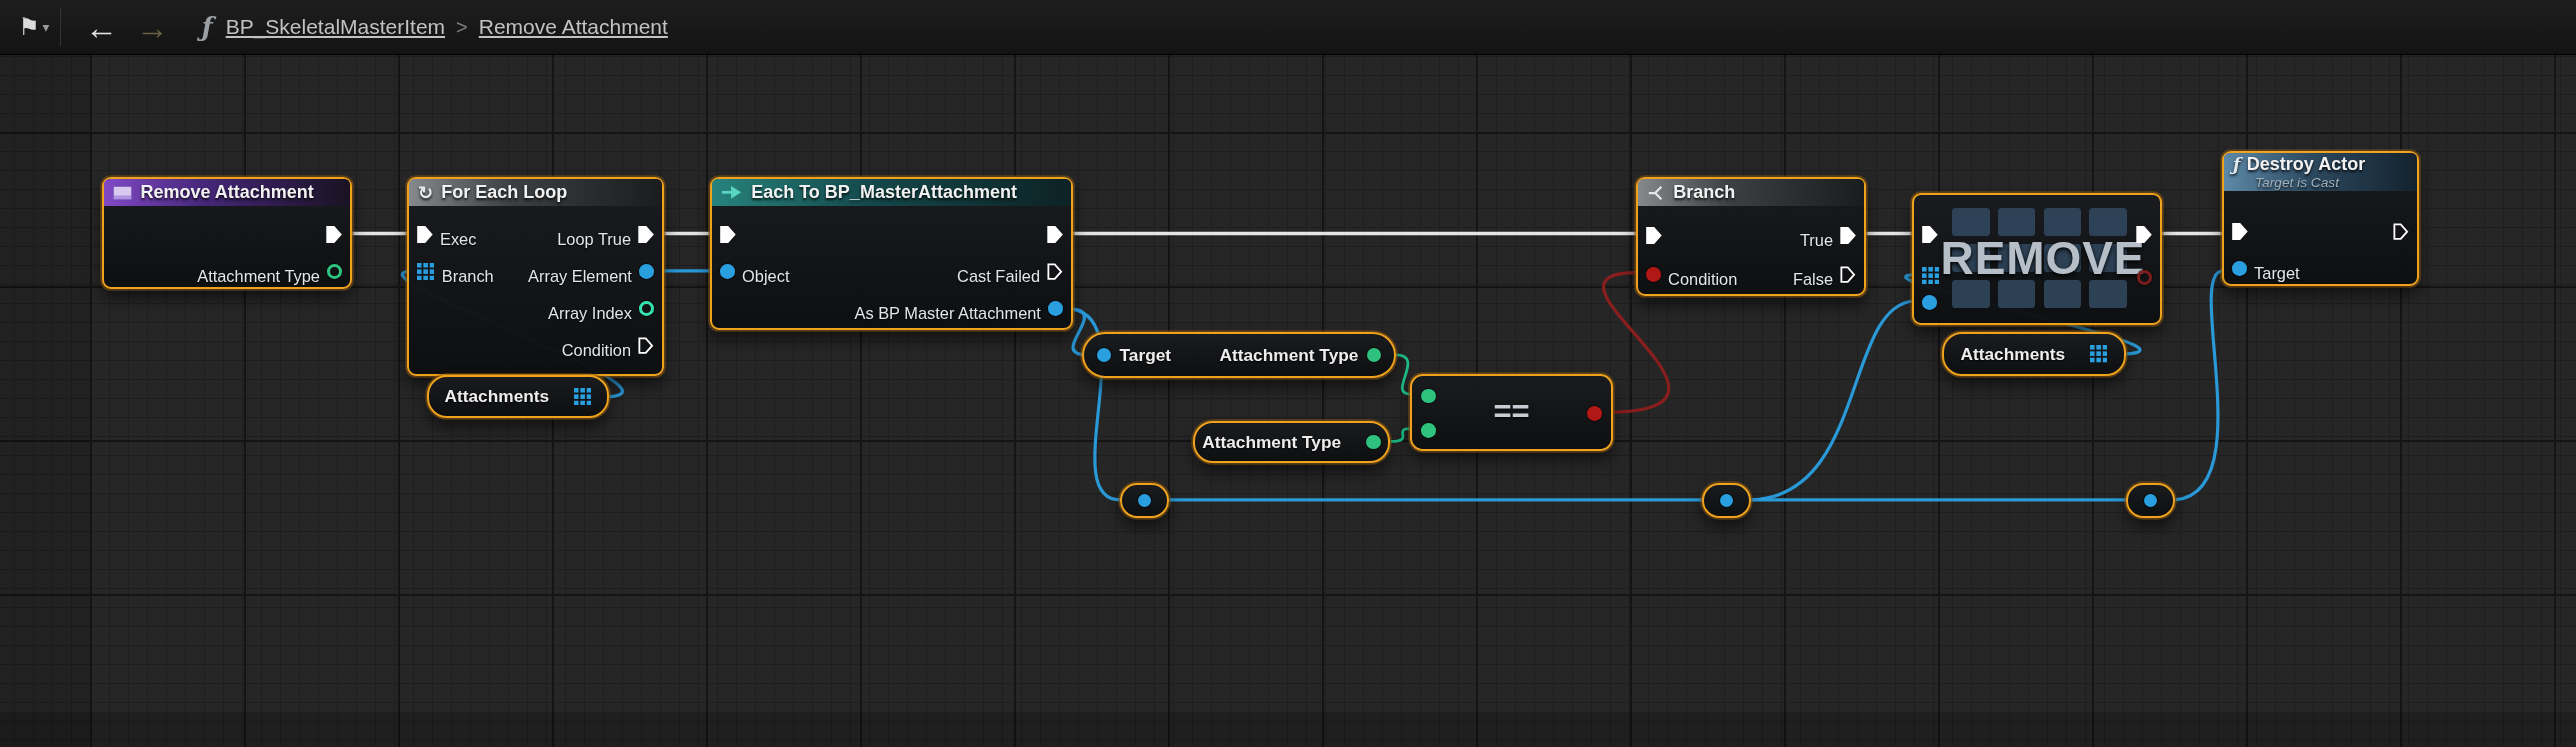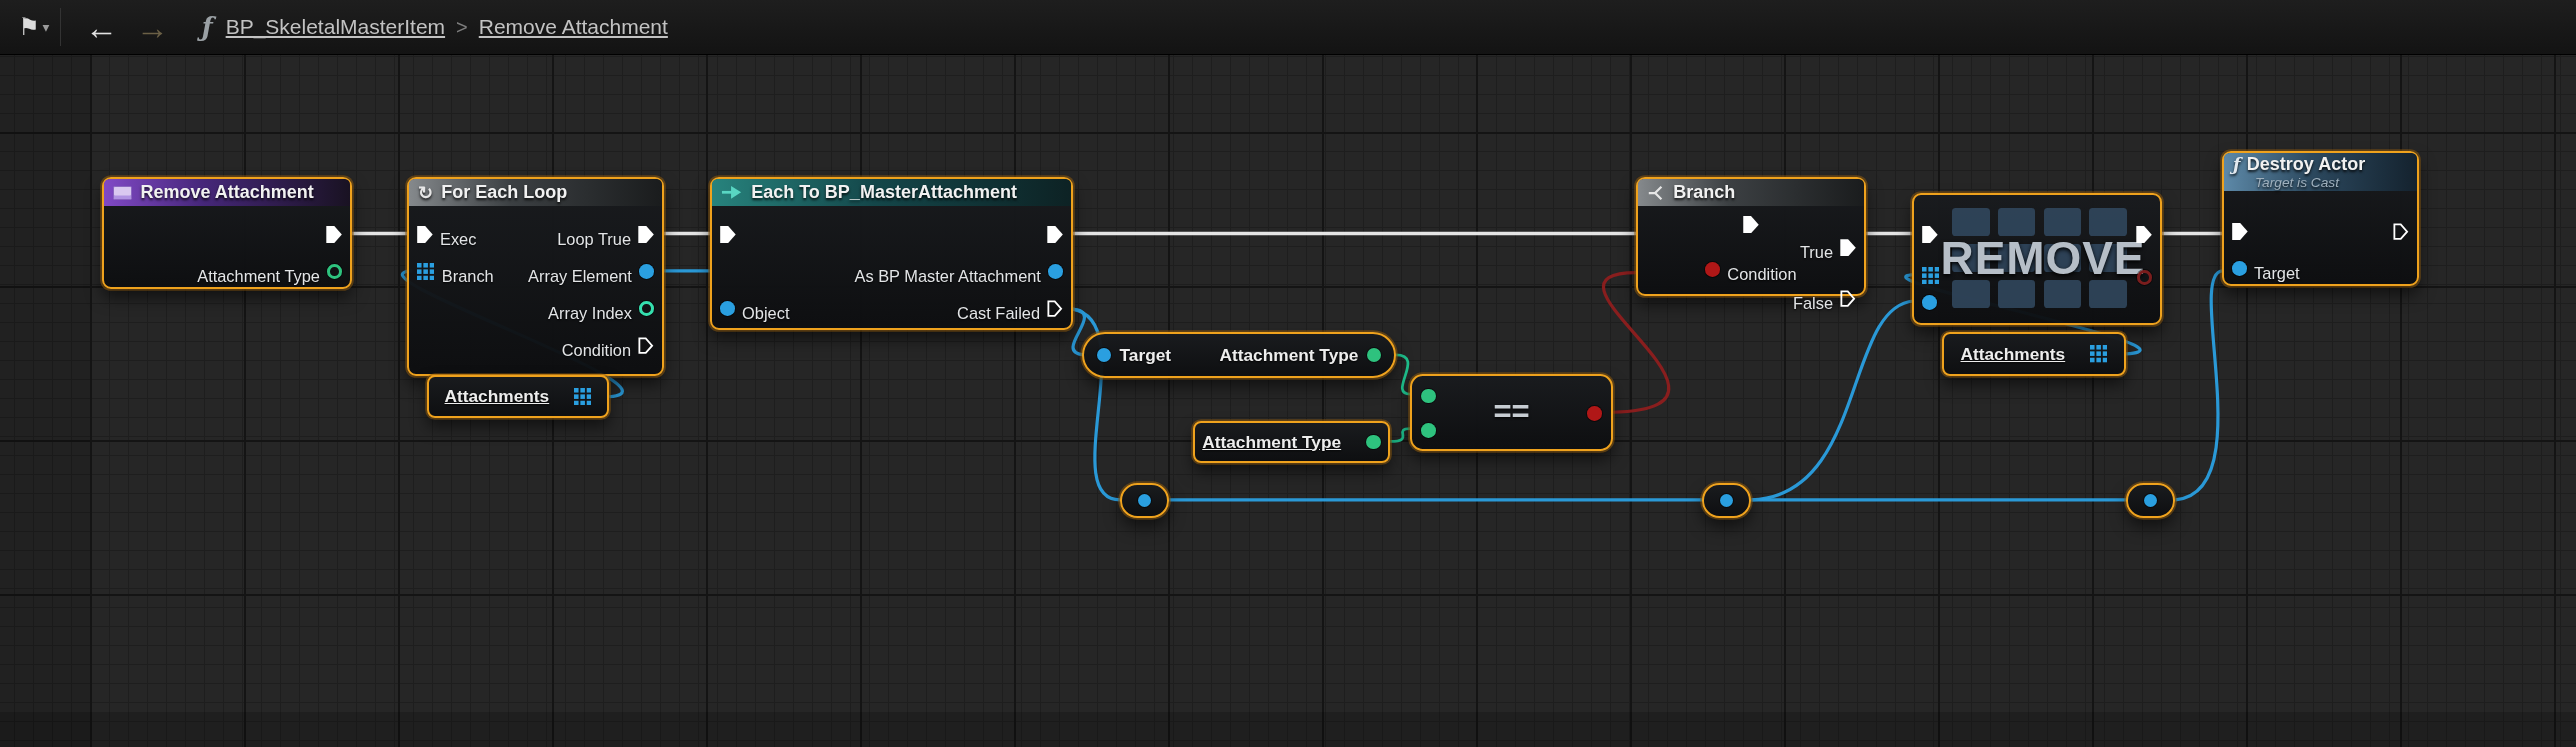--- a/index.html
+++ b/index.html
@@ -54,21 +54,21 @@
   .hdr-blue{background:linear-gradient(90deg,#5d89a8 0%,#2c495f 45%,#14222e 100%);height:38px;align-items:flex-start;flex-direction:column;gap:0;justify-content:center;}
   .hdr-blue .line1{display:flex;align-items:center;gap:6.4px;}
   .hdr-sub{font-size:13.7px;font-weight:normal;font-style:italic;color:#9fb0bd;padding-left:22px;line-height:1.1;}
   .hicon{font-size:18px;color:#e6e6e6;line-height:1;}
   .ficon{font-family:"DejaVu Serif",serif;font-style:italic;font-weight:bold;font-size:17.3px;color:#e2e9ef;line-height:1;}
   .entry-icon{display:inline-block;width:17.3px;height:12px;background:#d9c8f0;border:0.9px solid #8a66c0;
     border-radius:1.8px;box-shadow:inset 0 -3.6px 0 #b093e2;}
 
   .rows{padding-top:10px;}
   .row{height:37px;display:flex;align-items:center;padding:0 8.2px;}
-  .row43{height:39px;flex-direction:column;}
+  .row43{height:39px;}
   .pl{display:flex;align-items:center;gap:7.3px;}
   .pr{display:flex;align-items:center;gap:7.3px;margin-left:auto;}
   .plabel{font-size:16.4px;color:#e3e5e7;text-shadow:0 0.9px 1.8px rgba(0,0,0,.9);white-space:nowrap;margin-top:10px;}
 
   
   .xp{display:inline-block;width:15.5px;height:17.3px;background:#fff;
       clip-path:polygon(0% 0%,50% 0%,100% 50%,50% 100%,0% 100%);}
   .xph{display:inline-block;}
   .pc{display:inline-block;border-radius:50%;box-shadow:0 0 0 0.9px rgba(0,0,0,.5);}
   .pc.f{width:14.6px;height:14.6px;background:var(--c);}
@@ -77,22 +77,22 @@
 
   
   #n-entry{left:102px;top:177px;width:250px;height:112px;}
   #n-foreach{left:407px;top:177px;width:257px;height:199px;}
   #n-cast{left:710px;top:177px;width:363px;height:153px;}
   #n-branch{left:1636px;top:177px;width:230px;height:119px;}
   #n-destroy{left:2222px;top:151px;width:197px;height:135px;}
   #n-destroy .rows{padding-top:22px;}
 
   
-  .pill{border-radius:8px;display:flex;align-items:center;justify-content:center;gap:25px;
-        color:#ededed;font-size:17.3px;font-weight:bold;text-shadow:0 0.9px 1.8px #000;text-decoration:underline;}
+  .pill{border-radius:20px;display:flex;align-items:center;justify-content:center;gap:25px;
+        color:#ededed;font-size:17.3px;font-weight:bold;text-shadow:0 0.9px 1.8px #000;}
   #n-att1{left:427px;top:375px;width:182px;height:43px;}
   #n-att2{left:1942px;top:332px;width:184px;height:44px;}
   #n-atype{left:1193px;top:421px;width:197px;height:42px;}
   .compact{border-radius:23px;display:flex;align-items:center;justify-content:space-between;
            padding:0 12.8px;color:#ededed;font-size:17.3px;font-weight:bold;text-shadow:0 0.9px 1.8px #000;}
   #n-getter{left:1082px;top:332px;width:314px;height:46px;}
   #n-getter .side{display:flex;align-items:center;gap:8.2px;}
 
   
   #n-eq{left:1410px;top:374px;width:203px;height:77px;border-radius:12.8px;}
@@ -268,35 +268,35 @@
     <div class="rows">
       <div class="row">
         <span class="pl">
             <span class="xp"></span>
           </span>
         <span class="pr">
             <span class="xp"></span>
           </span>
       </div>
       <div class="row">
-        <span class="pr">
-          <span class="plabel">As BP Master Attachment</span>
-          <span class="pc f c-obj"></span>
-        </span>
-      </div>
-      <div class="row">
         <span class="pl">
           <span class="pc f c-obj"></span>
           <span class="plabel">Object</span>
         </span>
         <span class="pr">
           <span class="plabel">Cast Failed</span>
           <svg class="xph" width="15.5" height="17.3" viewBox="0 0 17 19">
               <polygon points="1.5,1.5 8.5,1.5 15.5,9.5 8.5,17.5 1.5,17.5" fill="none" stroke="#fff" stroke-width="2"></polygon>
             </svg>
+        </span>
+      </div>
+      <div class="row">
+        <span class="pr">
+          <span class="plabel">As BP Master Attachment</span>
+          <span class="pc f c-obj"></span>
         </span>
       </div>
     </div>
   </div>
 
   <div class="compact" id="n-getter">
     <span class="side">
       <span class="pc f c-obj"></span>
       <span>Target</span>
     </span>

